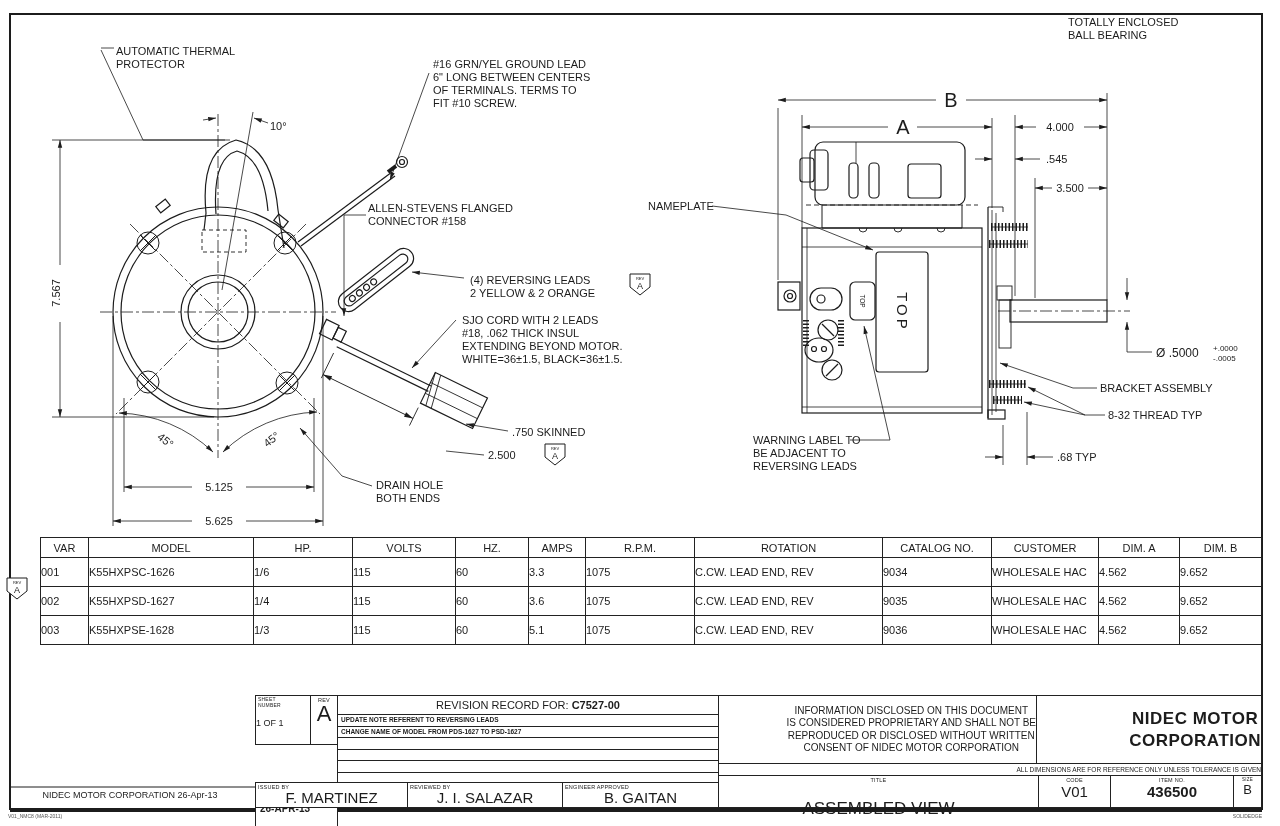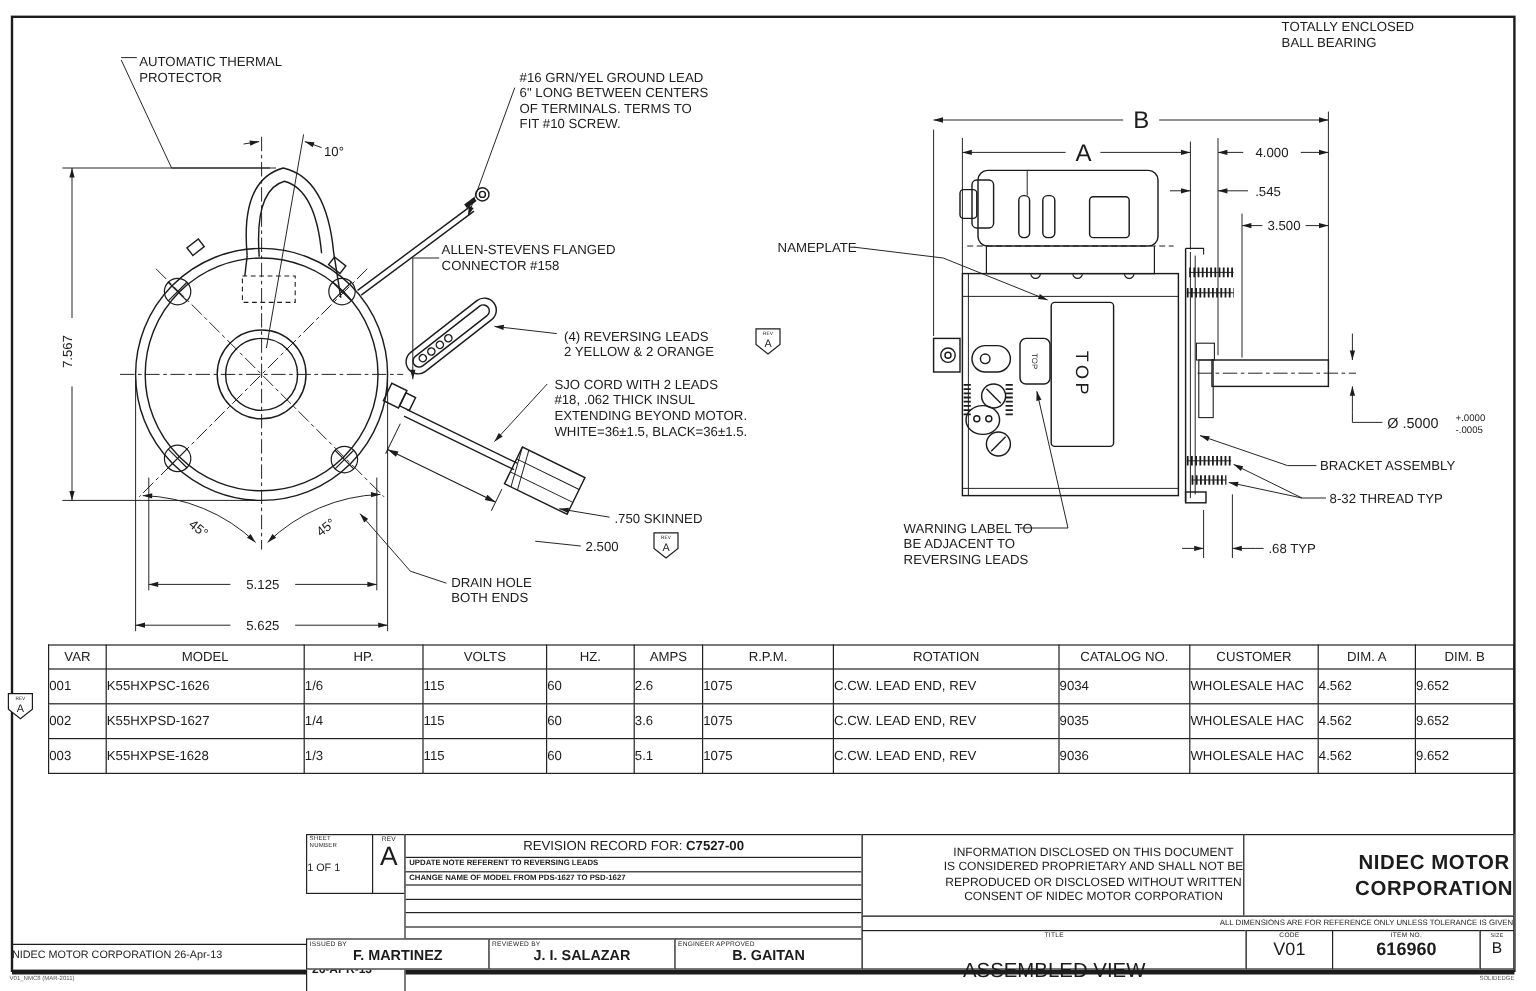--- a/index.html
+++ b/index.html
@@ -22,21 +22,21 @@
   .spec tbody td{height:28px}
   
   .cell{position:absolute;border:1px solid #222;box-sizing:border-box;background:#fff}
   .lbl{font-size:5.5px;letter-spacing:.2px;display:block;padding:1px 0 0 2px;text-align:left}
   .lblc{font-size:5.5px;letter-spacing:.2px;display:block;padding-top:1px;text-align:center}
   .pre{white-space:pre-line}
   .vmid{display:flex;align-items:center;justify-content:flex-end}
   .rr-title{font-size:11px;text-align:center;border-bottom:1px solid #222;height:18px;line-height:18px}
   .rr-row{border-bottom:1px solid #222;height:10.6px;line-height:10.5px;font-size:6.5px;
           font-weight:bold;padding-left:3px;overflow:hidden}
-  .sig-val{font-size:12px;font-weight:bold;text-align:center;margin-top:-1px}
+  .sig-val{font-size:15px;font-weight:normal;text-align:center;margin-top:-1px}
   .tiny{font-size:5px;color:#555}
 </style>
 </head>
 <body>
 
 <svg width="1280" height="826" viewBox="0 0 1280 826">
   <defs>
     <marker id="ar" viewBox="0 0 10 6" refX="9.4" refY="3" markerWidth="11" markerHeight="6.6" orient="auto">
       <path d="M0.5,0.5 L9.5,3 L0.5,5.5 Z" fill="#1c1c1c"></path>
     </marker>
@@ -403,21 +403,21 @@
         <th>DIM. B</th>
       </tr>
     </thead>
     <tbody>
       <tr>
         <td>001</td>
           <td>K55HXPSC-1626</td>
         <td>1/6</td>
           <td>115</td>
         <td>60</td>
-          <td>2.6</td>
+          <td>3.3</td>
         <td>1075</td>
           <td>C.CW. LEAD END, REV</td>
         <td>9034</td>
           <td>WHOLESALE HAC</td>
         <td>4.562</td>
           <td>9.652</td>
       </tr>
       <tr>
         <td>002</td>
           <td>K55HXPSD-1627</td>
@@ -512,23 +512,23 @@
   <div class="cell" style="left:718px;top:775px;width:321px;height:33px">
     <span class="lblc">TITLE</span>
     <div style="font-size:17px;text-align:center;margin-top:16px">ASSEMBLED VIEW</div>
   </div>
   <div class="cell" style="left:1038px;top:775px;width:73px;height:33px">
     <span class="lblc">CODE</span>
     <div style="font-size:15px;text-align:center">V01</div>
   </div>
   <div class="cell" style="left:1110px;top:775px;width:124px;height:33px">
     <span class="lblc">ITEM NO.</span>
-    <div style="font-size:15px;font-weight:bold;text-align:center">616960</div>
+    <div style="font-size:15px;font-weight:bold;text-align:center">436500</div>
   </div>
   <div class="cell" style="left:1233px;top:775px;width:29px;height:33px">
     <span class="lblc" style="font-size:4.5px">SIZE</span>
     <div style="font-size:13px;text-align:center">B</div>
   </div>
 </div>
 
-<div class="abs" style="left:10px;top:790px;width:240px;text-align:left;font-size:9px">NIDEC MOTOR CORPORATION 26-Apr-13</div>
+<div class="abs" style="left:10px;top:790px;width:240px;text-align:center;font-size:9px">NIDEC MOTOR CORPORATION 26-Apr-13</div>
 <div class="abs tiny" style="left:8px;top:813px">V01_NMC8 (MAR-2011)</div>
 <div class="abs tiny" style="left:1180px;top:813px;width:82px;text-align:right">SOLIDEDGE</div>
 
 </body></html>

